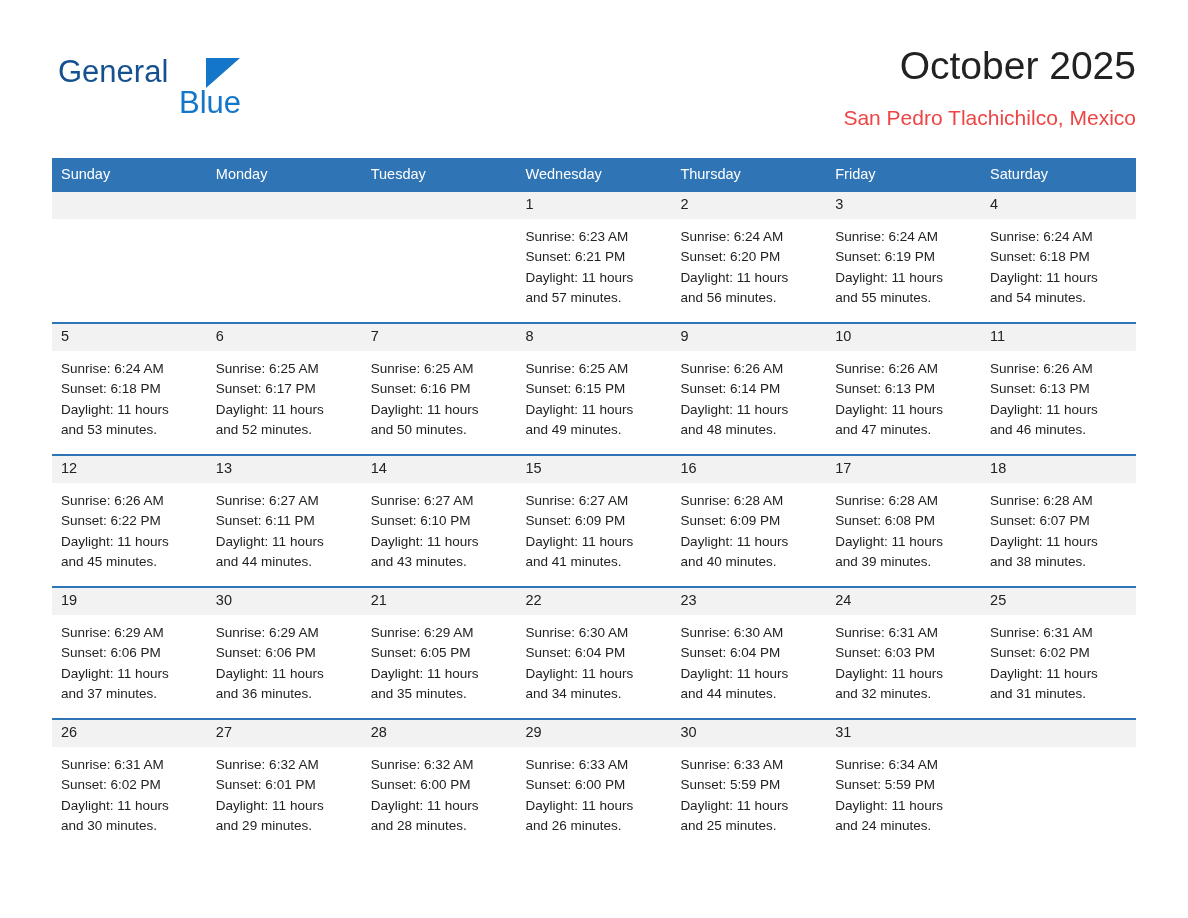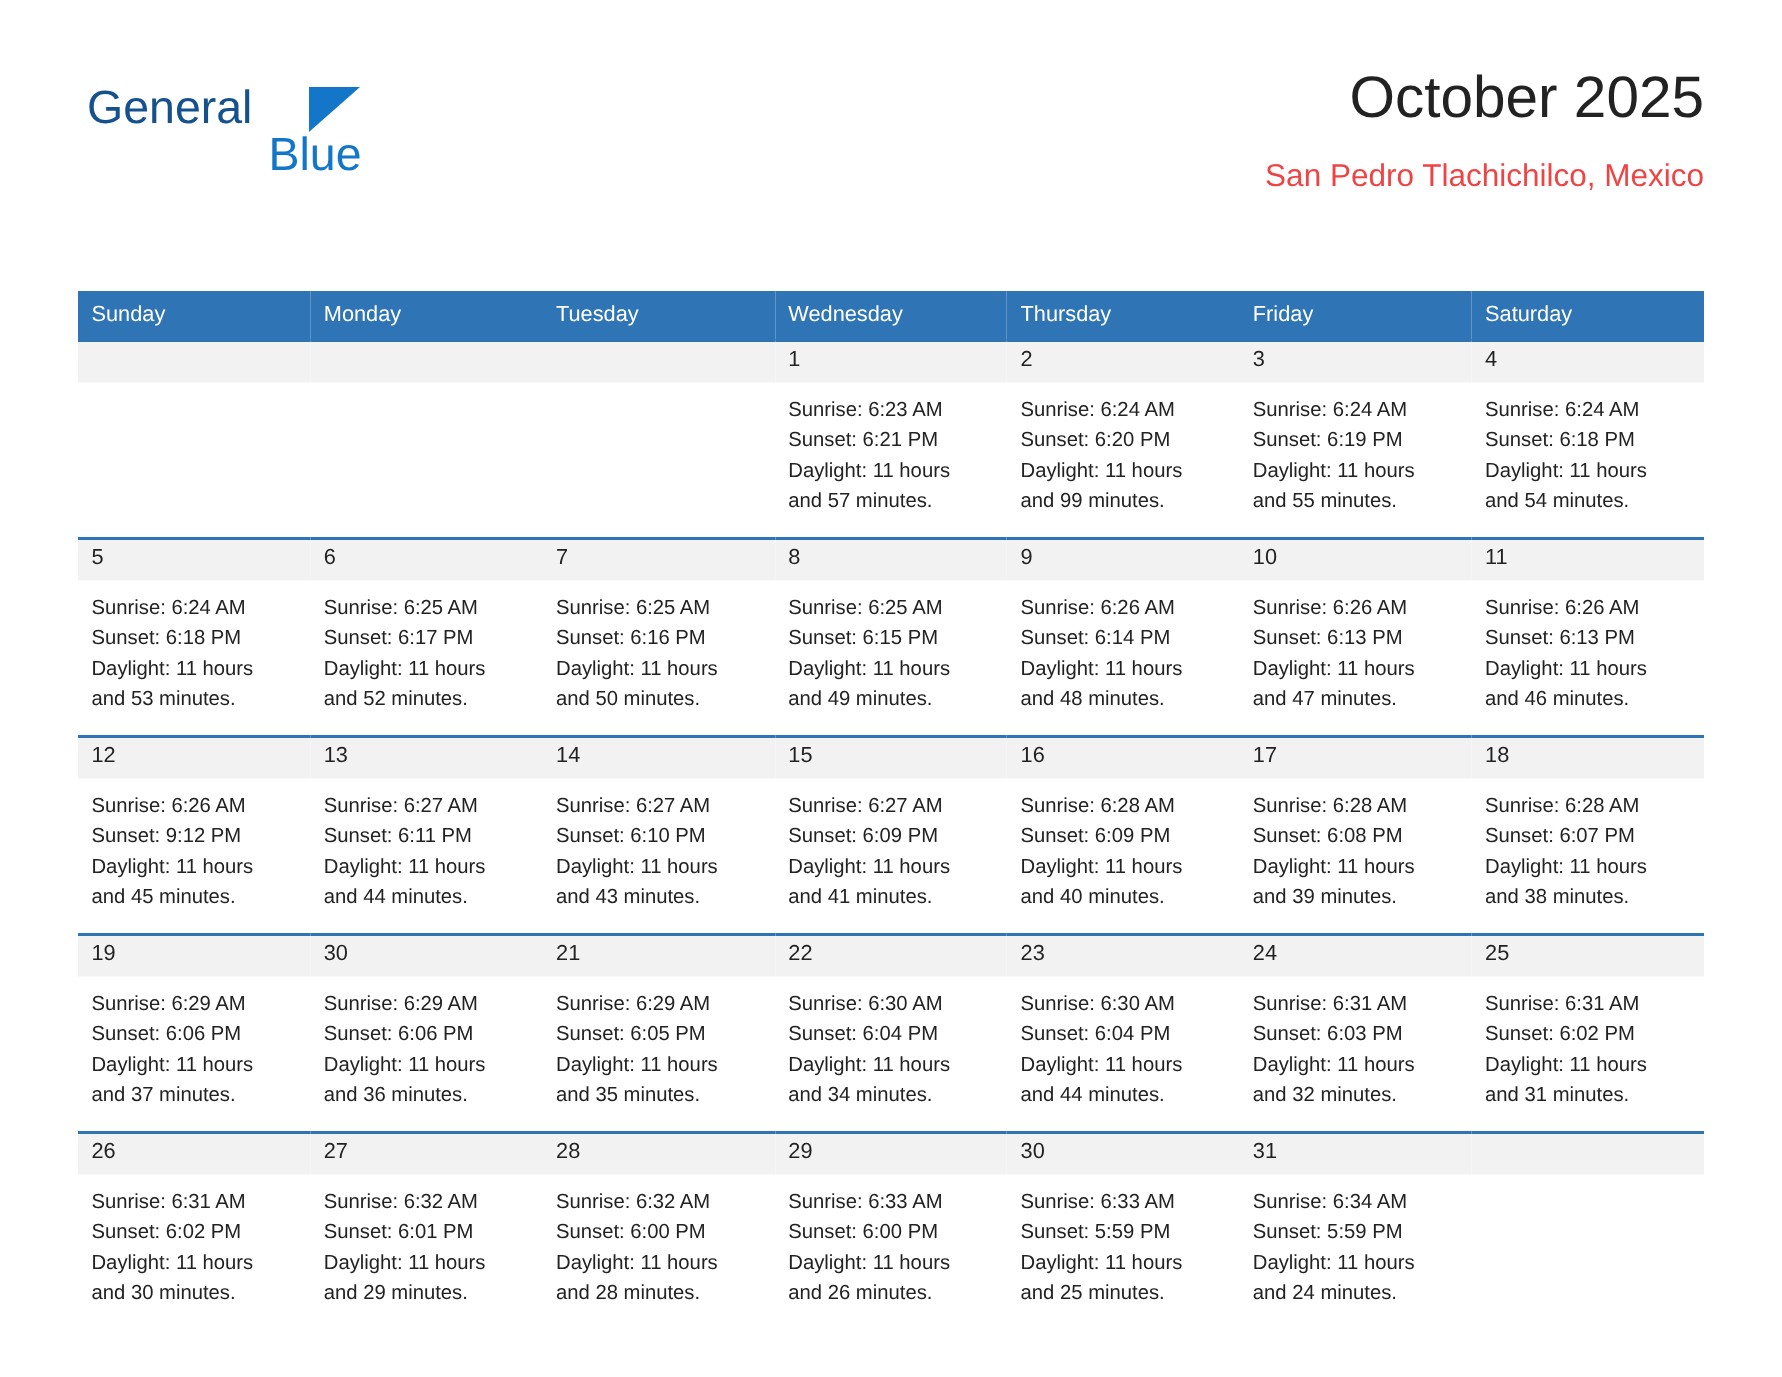--- a/index.html
+++ b/index.html
@@ -82,21 +82,20 @@
     text-align: right;
     white-space: nowrap;
     font-family: "Liberation Sans", sans-serif;
   }
   
   .calendar {
     position: absolute;
     left: 52px;
     top: 158px;
     width: 1084px;
-    margin-top: 36px;
   }
   table.cal {
     border-collapse: collapse;
     width: 1084px;
     table-layout: fixed;
   }
   table.cal th {
     background: #2f74b5;
     color: #ffffff;
     font-weight: normal;
@@ -200,21 +199,21 @@
                 </div>
               </div>
             </td>
             <td>
               <div class="cell">
                 <div class="daynum-band">2</div>
                 <div class="lines">
                   <div>Sunrise: 6:24 AM</div>
                   <div>Sunset: 6:20 PM</div>
                   <div>Daylight: 11 hours</div>
-                  <div>and 99 minutes.</div>
+                  <div>and 56 minutes.</div>
                 </div>
               </div>
             </td>
             <td>
               <div class="cell">
                 <div class="daynum-band">3</div>
                 <div class="lines">
                   <div>Sunrise: 6:24 AM</div>
                   <div>Sunset: 6:19 PM</div>
                   <div>Daylight: 11 hours</div>
@@ -312,21 +311,21 @@
                 </div>
               </div>
             </td>
           </tr>
           <tr class="week">
             <td>
               <div class="cell">
                 <div class="daynum-band">12</div>
                 <div class="lines">
                   <div>Sunrise: 6:26 AM</div>
-                  <div>Sunset: 9:12 PM</div>
+                  <div>Sunset: 6:22 PM</div>
                   <div>Daylight: 11 hours</div>
                   <div>and 45 minutes.</div>
                 </div>
               </div>
             </td>
             <td>
               <div class="cell">
                 <div class="daynum-band">13</div>
                 <div class="lines">
                   <div>Sunrise: 6:27 AM</div>

